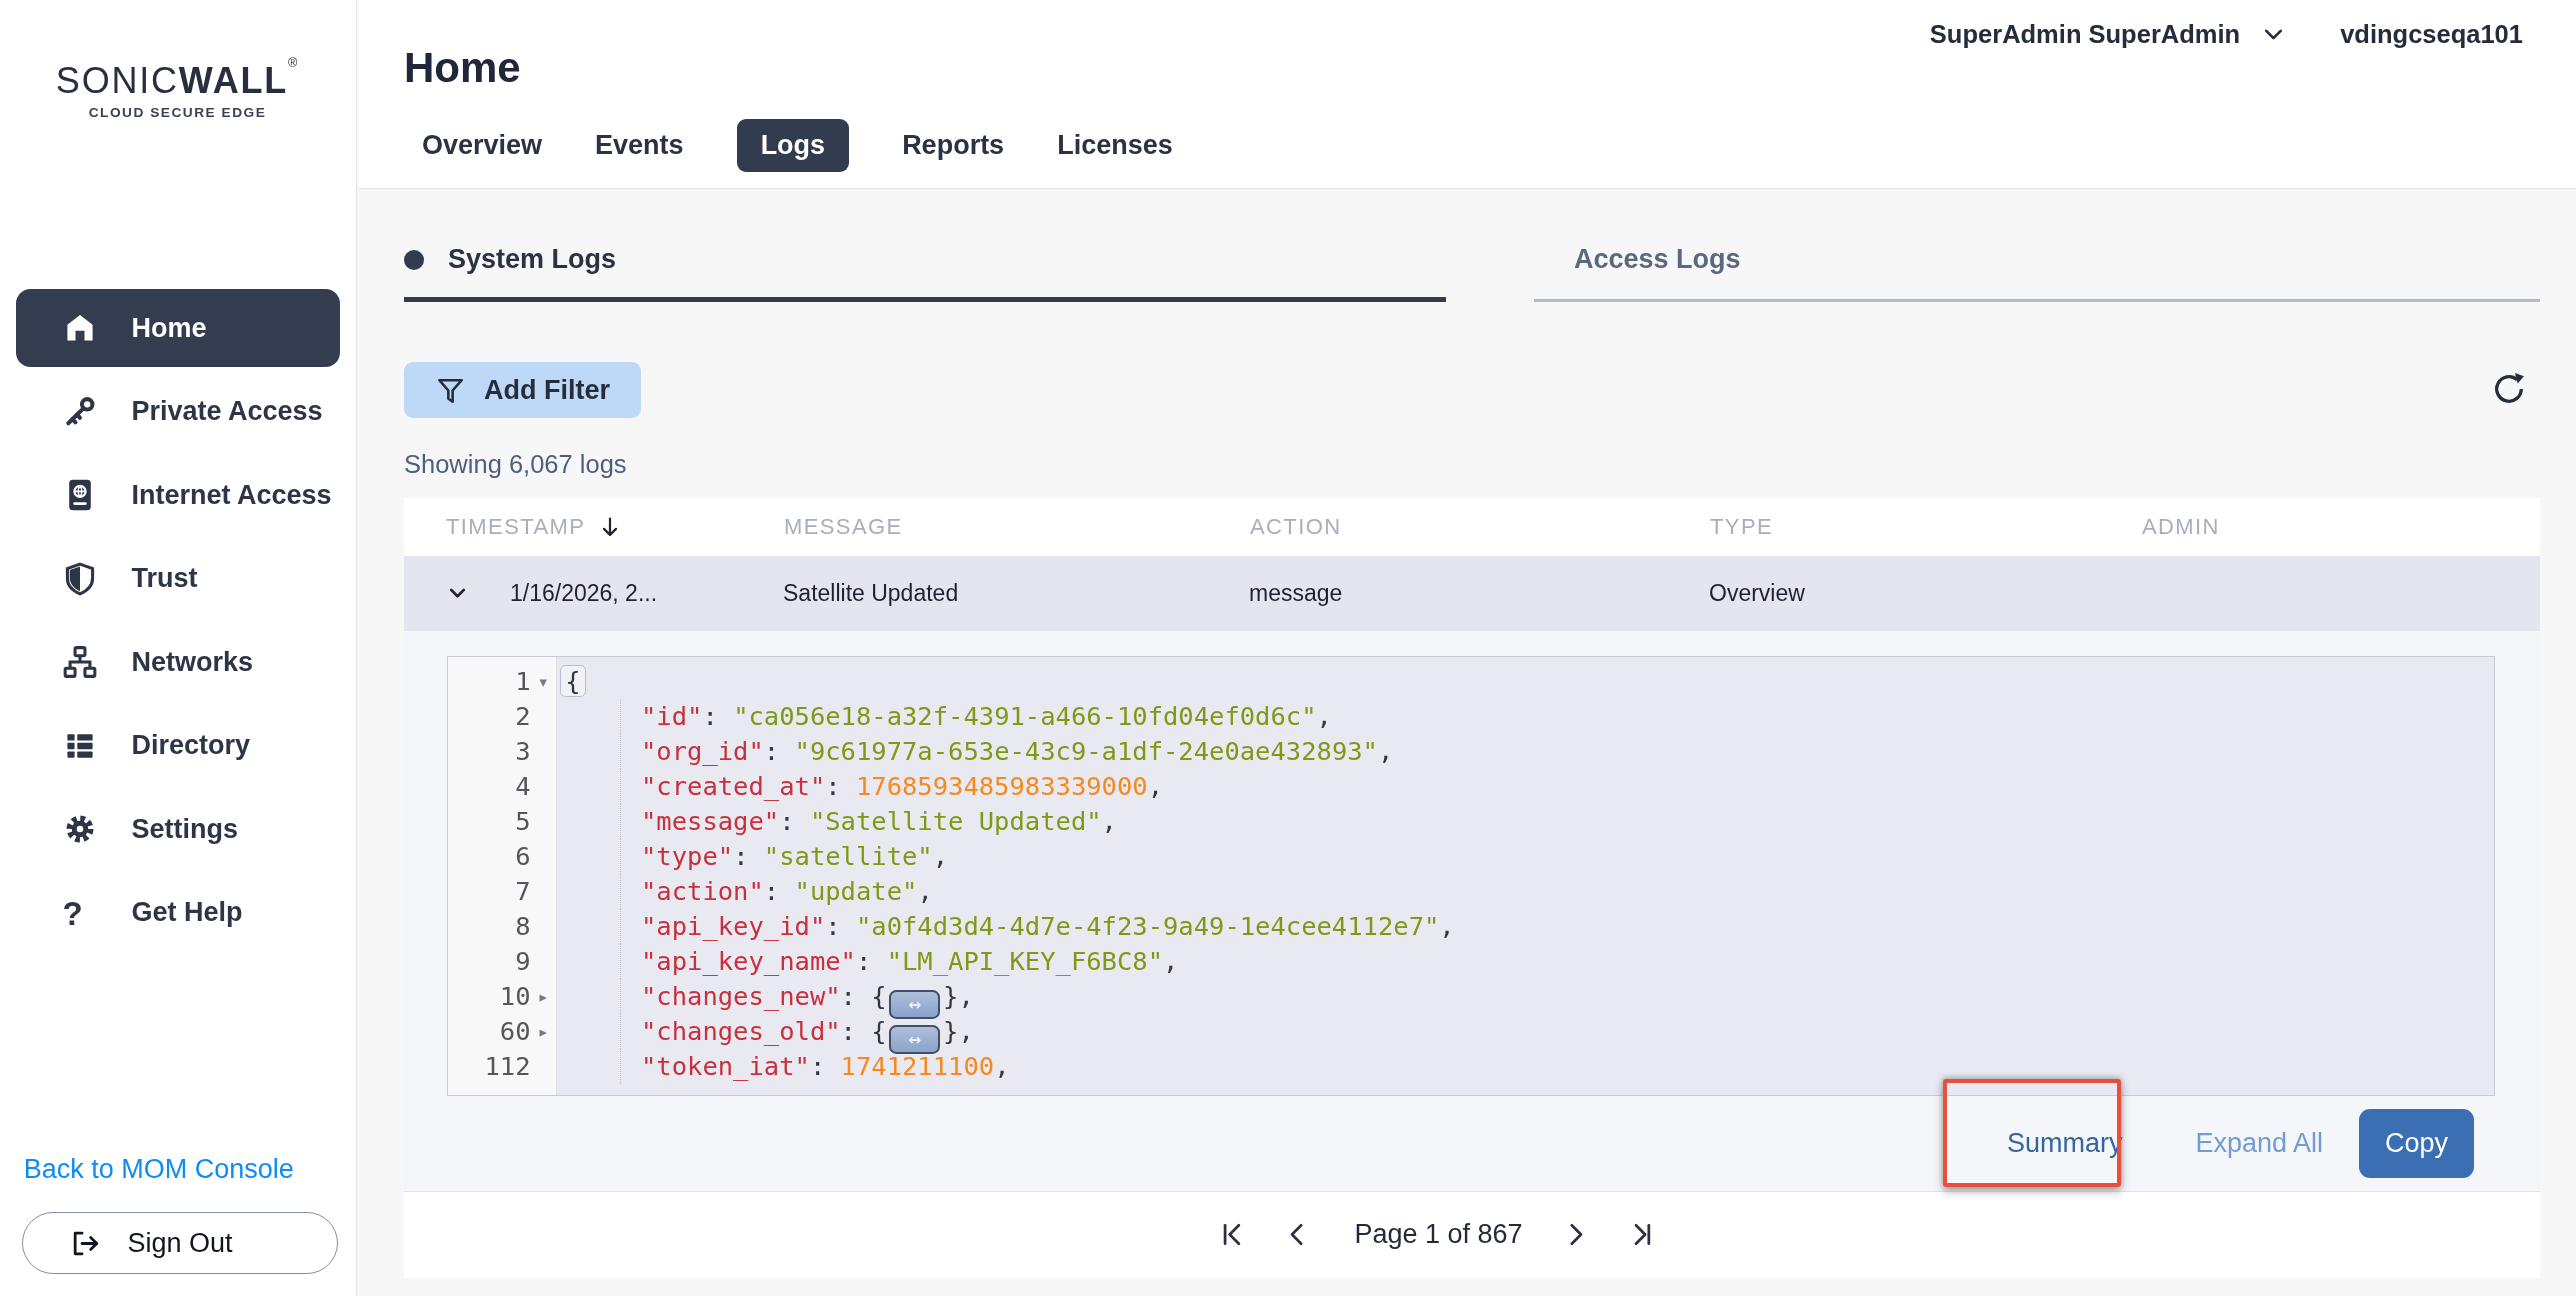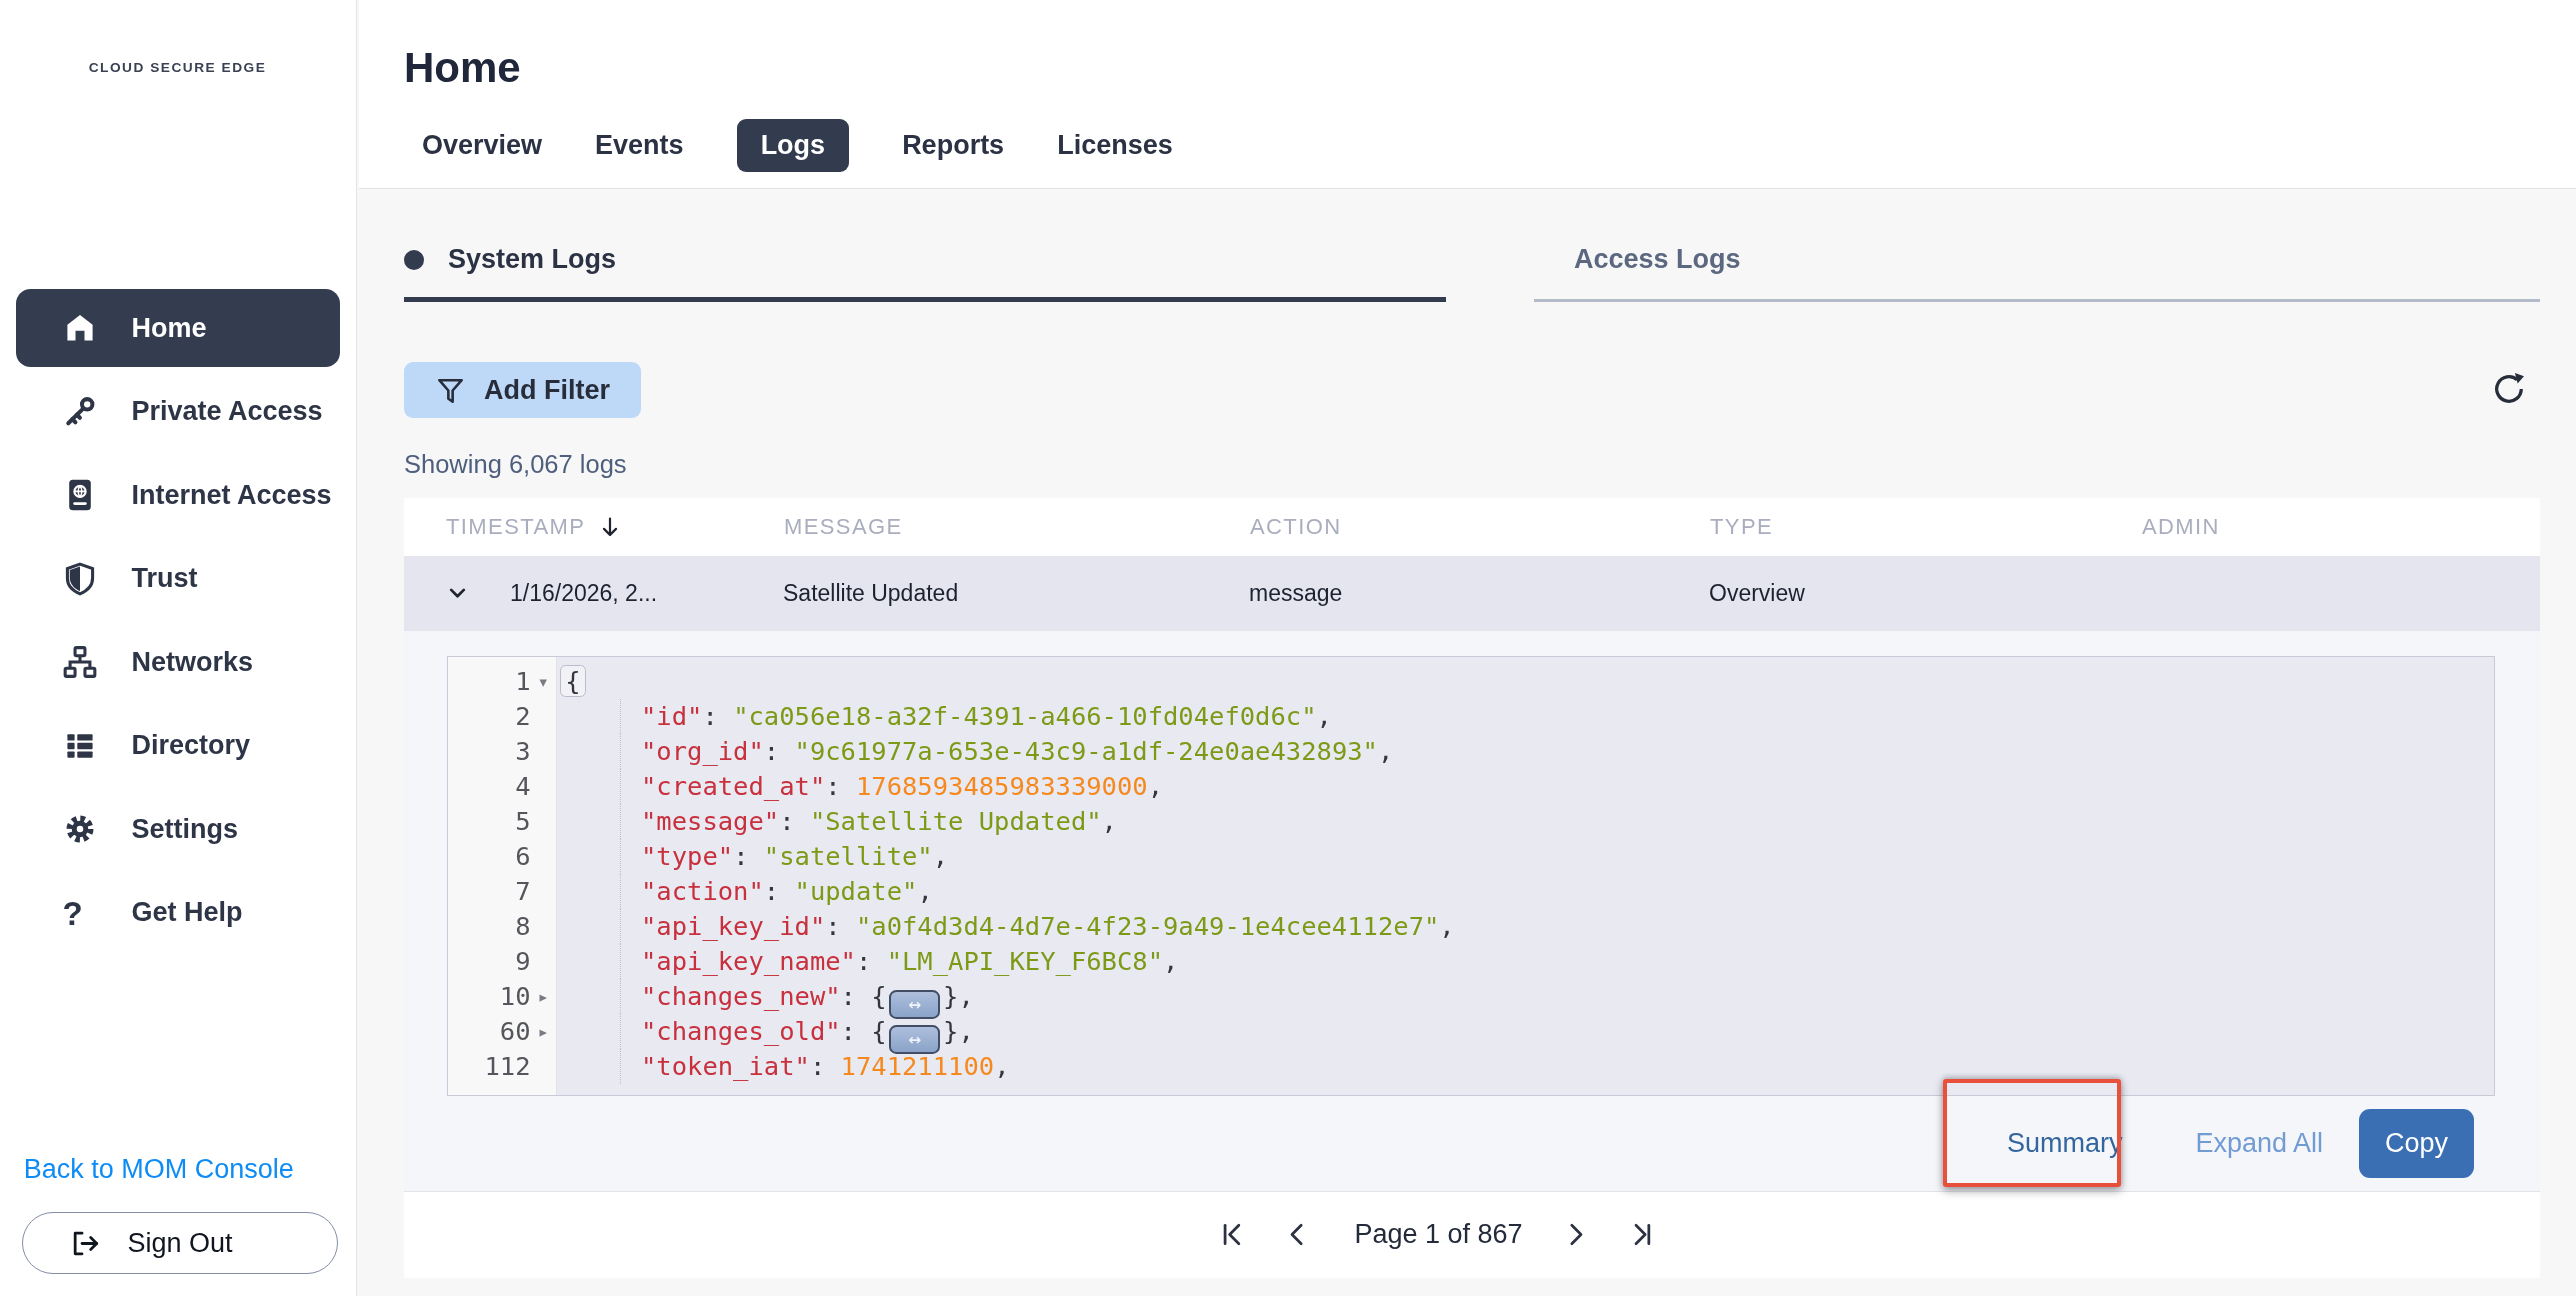--- a/index.html
+++ b/index.html
@@ -101,20 +101,21 @@
 
   .pagination { height:86px; background:#fff; display:flex; align-items:center; justify-content:center; padding-right:71px; }
   .pg-btn { width:33px; height:33px; color:#2c3242; cursor:pointer; margin-left:33px; }
   .pg-label { font-size:27px; color:#232a3a; margin:0 36px 0 40px; }
 </style>
 </head>
 <body>
 
 <aside class="sidebar">
   <div class="logo">
+    <div class="logo-word"><span class="light">SONIC</span><span class="bold">WALL</span><sup>®</sup></div>
     <div class="logo-tag">CLOUD SECURE EDGE</div>
   </div>
   <nav class="nav" id="nav">
       <div class="nav-item active">
         <span class="nicon">
           <svg viewBox="0 0 40 40">
             <path d="M6 34V16.5L20 5.5l14 11V34h-9V23H15v11z" fill="currentColor"></path>
           </svg>
         </span>
         <span>Home</span>
@@ -198,20 +199,29 @@
             <path d="M24 11l7 7-7 7"></path>
             <path d="M31 18H14"></path>
           </svg>
       </span>
       <span>Sign Out</span>
     </div>
   </div>
 </aside>
 
 <header class="header">
+  <div class="userbox">
+    <span class="uname">SuperAdmin SuperAdmin</span>
+    <span class="chev">
+      <svg viewBox="0 0 30 30" fill="none" stroke="currentColor" stroke-width="3" stroke-linecap="round" stroke-linejoin="round">
+          <path d="M7 11l8 8 8-8"></path>
+        </svg>
+    </span>
+    <span class="tenant">vdingcseqa101</span>
+  </div>
   <h1 class="page-title">Home</h1>
   <div class="tabs" id="tabs">
       <div class="tab">Overview</div>
       <div class="tab">Events</div>
       <div class="tab active">Logs</div>
       <div class="tab">Reports</div>
       <div class="tab">Licenses</div>
     </div>
 </header>
 

